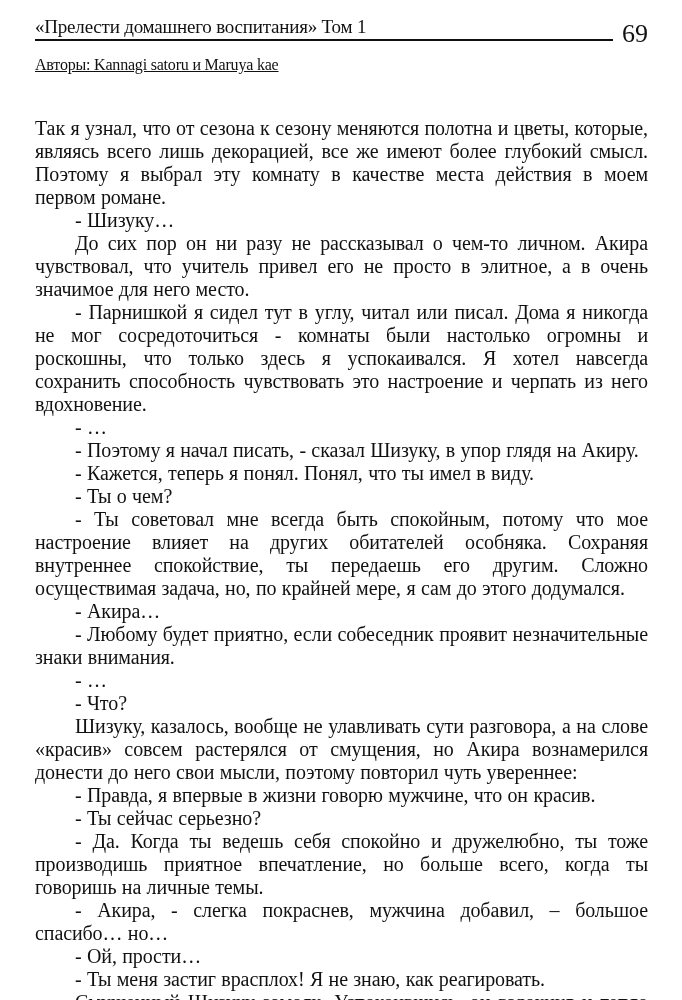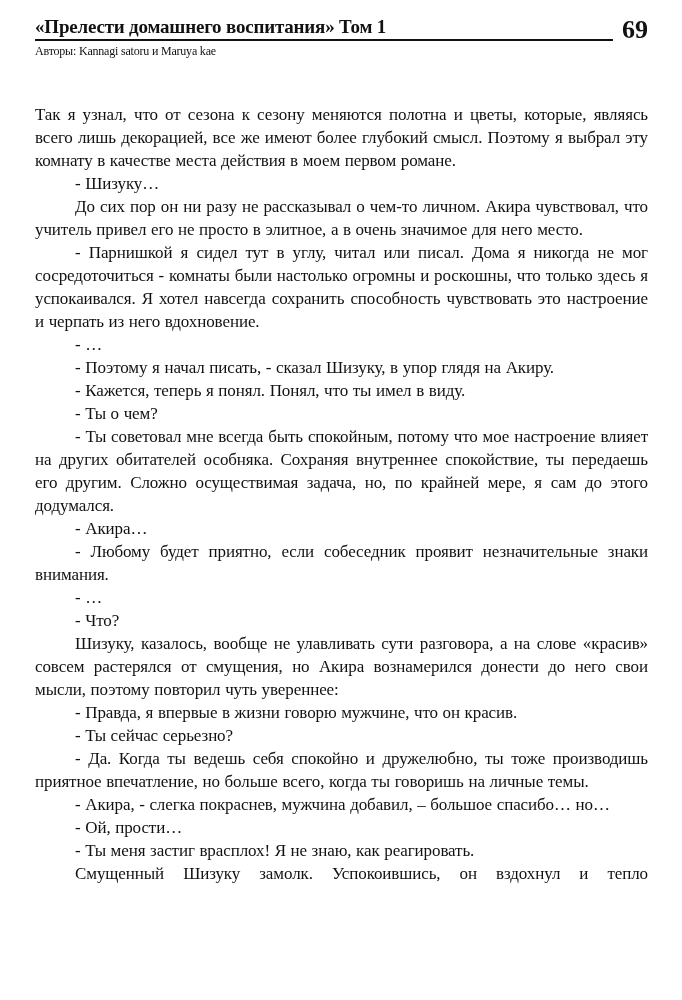--- a/index.html
+++ b/index.html
@@ -13,53 +13,53 @@
     height: 1000px;
     background: #ffffff;
     color: #111111;
     font-family: "Liberation Serif", "DejaVu Serif", serif;
     overflow: hidden;
     box-sizing: border-box;
     padding: 16px 34px 0 35px;
   }
   .header {
     display: flex;
-    align-items: flex-start;
-    font-weight: bold;
+    align-items: flex-end;
   }
   .header-rule {
     flex: 1;
     border-bottom: 2px solid #111111;
     padding-bottom: 1px;
     min-width: 0;
   }
   .book-title {
     font-size: 19px;
     line-height: 22px;
     letter-spacing: -0.2px;
     white-space: nowrap;
   }
   .page-number {
     font-size: 26px;
     line-height: 21px;
     margin-left: 9px;
     transform: translateY(3px);
   }
   .authors {
-    font-size: 12px;
+    font-size: 16px;
     line-height: 16px;
-    margin-top: 2px;
+    margin-top: 16px;
     letter-spacing: -0.2px;
+    text-decoration: underline;
   }
   .body-text {
     margin-top: 44px;
   }
   .body-text p {
     margin: 0;
-    font-size: 17px;
+    font-size: 20px;
     line-height: 23px;
     text-align: justify;
     letter-spacing: -0.1px;
     word-spacing: 0.5px;
   }
   .body-text p.indent {
     text-indent: 40px;
   }
   .body-text p.stretch {
     text-align-last: justify;

